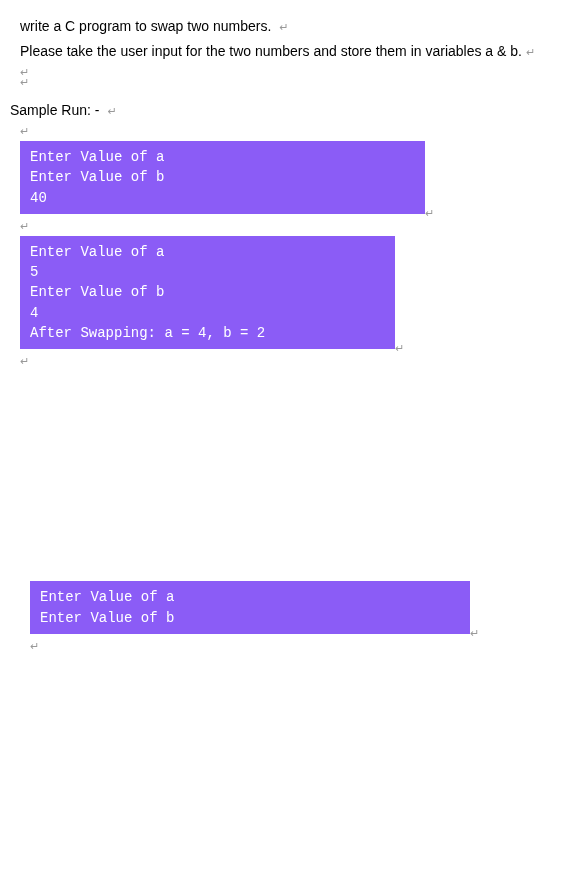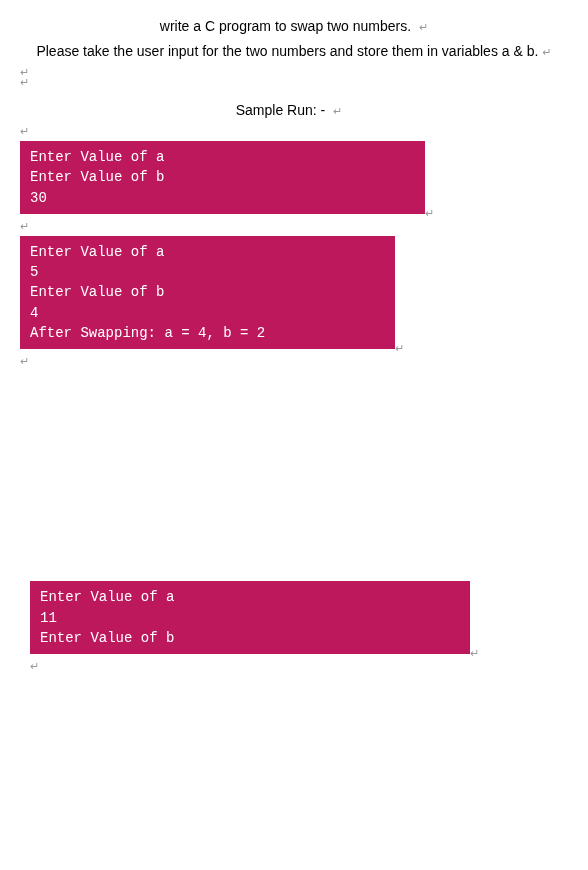--- a/index.html
+++ b/index.html
@@ -8,38 +8,37 @@
       font-family: Arial, sans-serif;
       font-size: 14px;
       color: #000;
       background: #fff;
       width: 588px;
       box-sizing: border-box;
     }
     .text-line {
       margin: 4px 0;
       line-height: 1.5;
-      text-align: center;
     }
     .return-mark {
       color: #999;
       font-size: 11px;
       margin-left: 4px;
     }
     .spacer {
       height: 10px;
       color: #999;
       font-size: 11px;
     }
     .sample-label {
       margin: 14px 0 4px 0;
       margin-left: -10px;
     }
     .console-box {
-      background: #be185d;
+      background: #8b5cf6;
       color: #fff;
       font-family: 'Courier New', monospace;
       font-size: 14px;
       padding: 6px 10px;
       margin: 6px 0;
       line-height: 1.45;
       white-space: pre;
       display: inline-block;
     }
     .console-box .line {
@@ -77,35 +76,35 @@
 <div class="spacer"><span>↵</span></div>
 
 <div class="text-line sample-label">
   <span>Sample Run: -</span>
   <span class="return-mark">↵</span>
 </div>
 
 <div class="spacer"><span>↵</span></div>
 
 <div class="row">
-  <div class="console-box" id="console-0" style="width: 385px;"><span class="line">Enter Value of a</span><span class="line">Enter Value of b</span><span class="line">30</span></div>
+  <div class="console-box" id="console-0" style="width: 385px;"><span class="line">Enter Value of a</span><span class="line">Enter Value of b</span><span class="line">40</span></div>
   <span class="after-box-mark">↵</span>
 </div>
 
 <div class="spacer"><span>↵</span></div>
 
 <div class="row">
   <div class="console-box" id="console-1" style="width: 355px;"><span class="line">Enter Value of a</span><span class="line">5</span><span class="line">Enter Value of b</span><span class="line">4</span><span class="line">After Swapping: a = 4, b = 2</span></div>
   <span class="after-box-mark">↵</span>
 </div>
 
 <div class="spacer"><span>↵</span></div>
 
 <div class="big-gap"></div>
 
 <div class="gap-indent">
 <div class="row">
-  <div class="console-box" id="console-2" style="width: 420px;"><span class="line">Enter Value of a</span><span class="line">11</span><span class="line">Enter Value of b</span></div>
+  <div class="console-box" id="console-2" style="width: 420px;"><span class="line">Enter Value of a</span><span class="line">Enter Value of b</span></div>
   <span class="after-box-mark">↵</span>
 </div>
 
 <div class="spacer"><span>↵</span></div>
 </div>
 
 </body></html>

